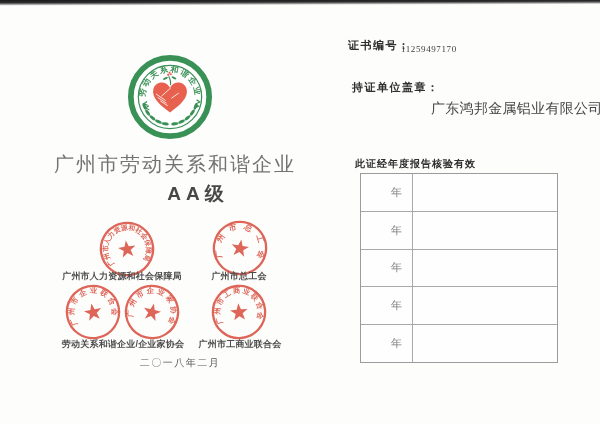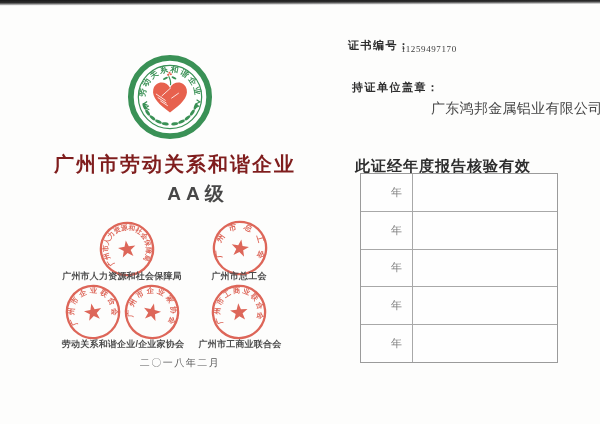--- a/index.html
+++ b/index.html
@@ -10,21 +10,21 @@
   
   .scan-edge{
     position:absolute;top:0;left:-2px;width:604px;height:6px;
     background:linear-gradient(180deg,#181818 0%,#2e2e2e 45%,#8a8a8a 70%,#e9e9e9 90%,#fdfdfc 100%);
     transform:rotate(-0.15deg);transform-origin:left top;
   }
   
   .emblem{position:absolute;left:126px;top:53px;width:88px;height:88px;}
   .cover-title{
     position:absolute;left:0;top:151px;width:350px;text-align:center;
-    font-size:20px;font-weight:700;letter-spacing:2px;color:#7f1d1d;
+    font-size:20px;font-weight:400;letter-spacing:2px;color:#737373;
   }
   .cover-grade{
     position:absolute;left:0;top:181px;width:344px;text-align:center;
     font-size:19px;font-weight:700;letter-spacing:5px;color:#474747;padding-left:26px;
   }
   .stamp{position:absolute;width:58px;height:58px;color:#d95243;opacity:.88;}
   .stamp.s1{left:98px;top:220px;transform:rotate(-8deg);}
   .stamp.s2{left:211px;top:219px;transform:rotate(9deg);}
   .stamp.s3{left:64px;top:283px;transform:rotate(-11deg);}
   .stamp.s4{left:123px;top:283px;transform:rotate(13deg);}
@@ -50,21 +50,21 @@
   .seal-label{left:352px;top:80px;}
   .cert-no-value{
     position:absolute;left:401px;top:44px;font-family:"Liberation Serif",serif;
     font-size:9px;color:#3c3c3c;letter-spacing:0.6px;
   }
   .seal-value{
     position:absolute;left:431px;top:100px;font-family:"Liberation Serif",serif;
     font-size:14px;color:#444444;letter-spacing:0.3px;white-space:nowrap;
   }
   .verify-note{
-    position:absolute;left:355px;top:157px;font-size:15px;font-weight:700;
+    position:absolute;left:355px;top:157px;font-size:10px;font-weight:700;
     color:#2e2e2e;letter-spacing:1px;white-space:nowrap;
   }
   .verify-table{
     position:absolute;left:360px;top:173px;width:198px;height:190px;
     border:1px solid #9b9b9b;box-sizing:border-box;
     display:flex;flex-direction:column;background:#fefefe;
   }
   .vt-row{flex:1;display:flex;border-bottom:1px solid #a8a8a8;}
   .vt-row:last-child{border-bottom:none;}
   .vt-year{

